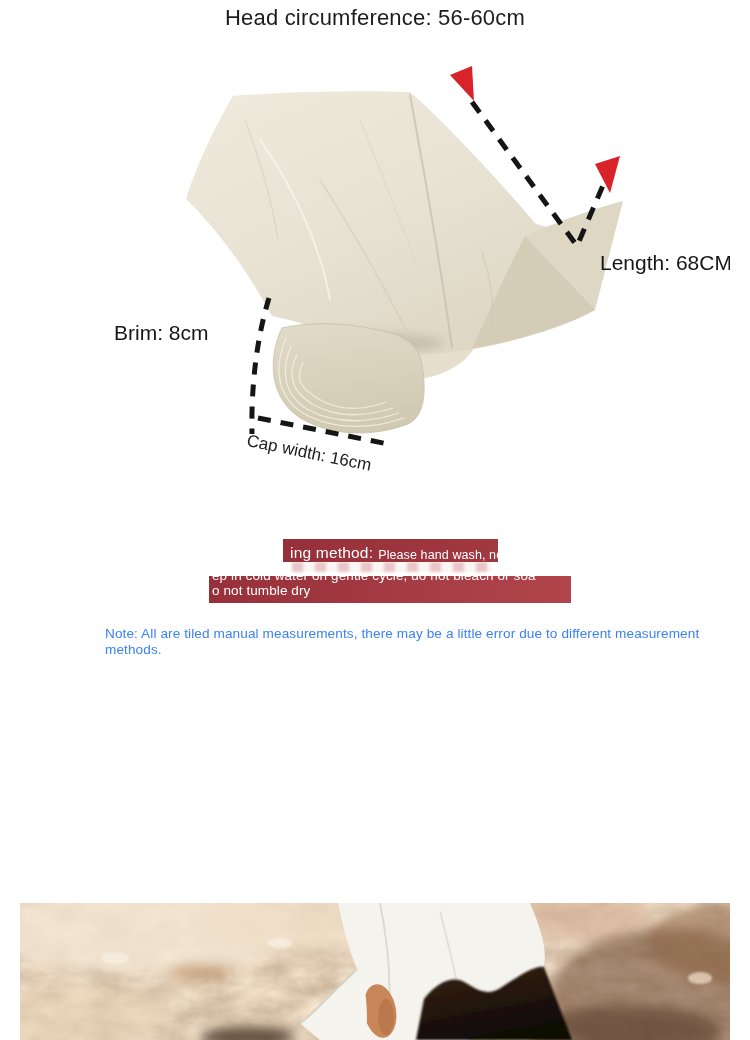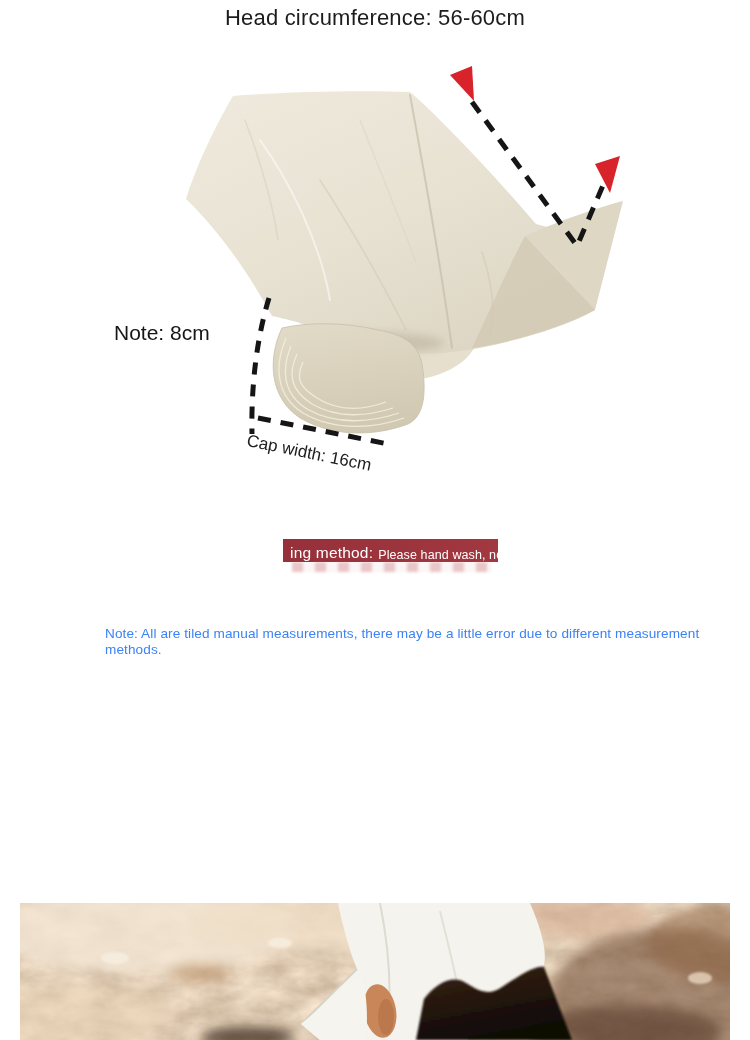--- a/index.html
+++ b/index.html
@@ -125,28 +125,35 @@
 
     <polyline points="452,102 557,246 587,176" fill="none" stroke="#151515" stroke-width="5" stroke-dasharray="13 10"></polyline>
     <polygon points="430,75 452,66 454,101" style="fill:var(--arrow-red)"></polygon>
     <polygon points="575,164 600,156 590,193" style="fill:var(--arrow-red)"></polygon>
 
     <path d="M249,298 C236,340 231,390 232,434" fill="none" stroke="#151515" stroke-width="5" stroke-dasharray="12 10"></path>
 
     <line x1="238" y1="418" x2="368" y2="444" stroke="#151515" stroke-width="5" stroke-dasharray="13 10"></line>
   </svg>
 
-  <div class="label label-brim">Note: 8cm</div>
+  <div class="label label-length">Length: 68CM</div>
+  <div class="label label-brim">Brim: 8cm</div>
   <div class="label label-capwidth">Cap width: 16cm</div>
 
   <div class="banner1">
     <span class="big">ing method:</span>
     <span class="small">Please hand wash, no</span>
   </div>
   <div class="ghost-strip"></div>
+  <div class="banner2">
+    <div class="inner">
+      <div class="ln">ep in cold water on gentle cycle, do not bleach or soa</div>
+      <div class="ln">o not tumble dry</div>
+    </div>
+  </div>
 
   <div class="note">Note: All are tiled manual measurements, there may be a little error due to different measurement methods.</div>
 
   <svg class="photo" width="750" height="137" viewBox="0 0 750 137">
     <defs>
       <filter id="rockTex" x="0" y="0" width="100%" height="100%">
         <feTurbulence type="fractalNoise" baseFrequency="0.028 0.05" numOctaves="4" seed="11" result="n"></feTurbulence>
         <feColorMatrix in="n" type="matrix" values="0.32 0.32 0.32 0 0.28
                   0.30 0.30 0.30 0 0.17
                   0.27 0.27 0.27 0 0.07

